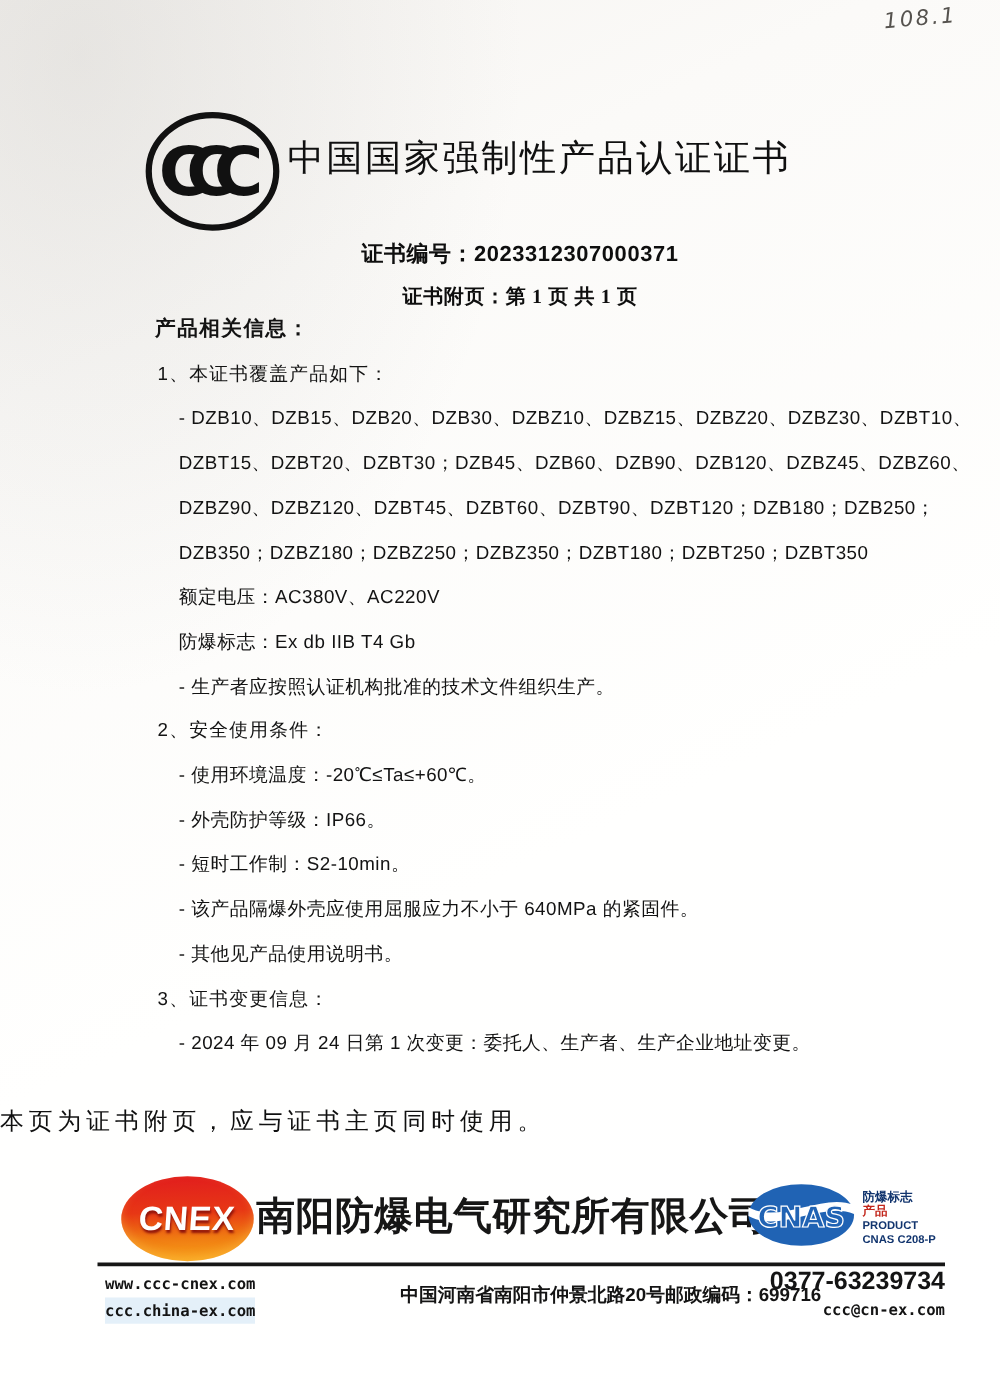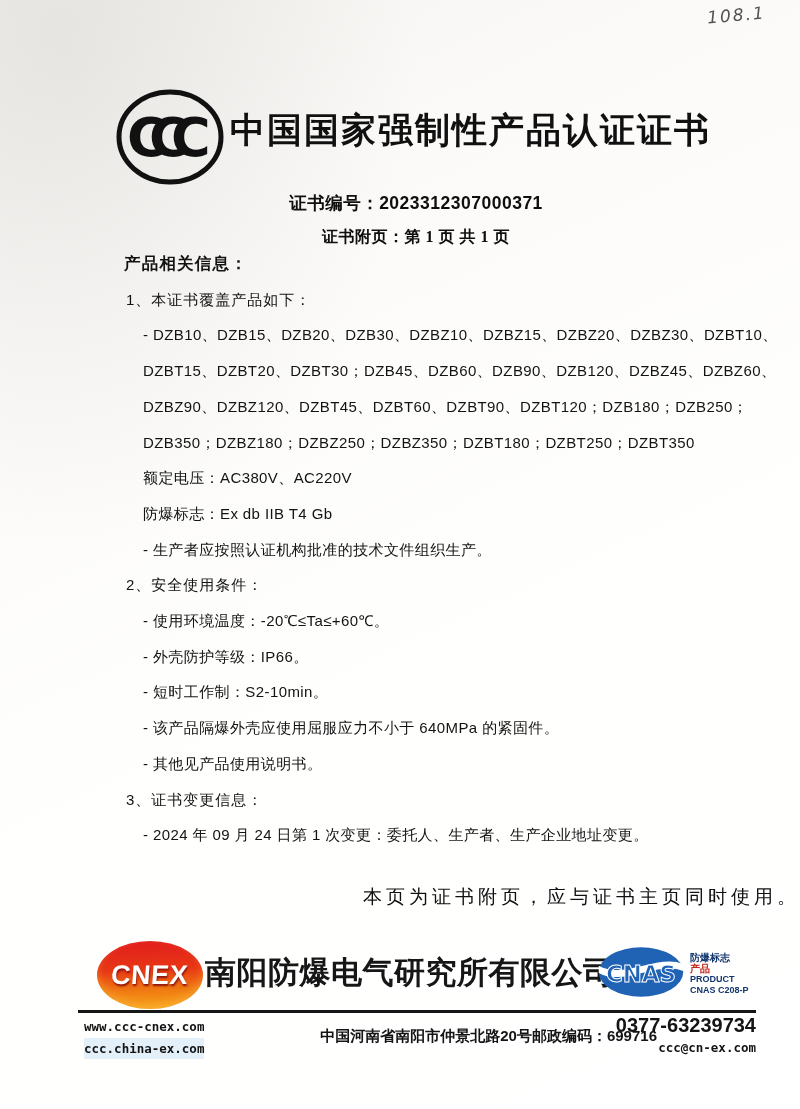--- a/index.html
+++ b/index.html
@@ -18,21 +18,21 @@
     font-family:"DejaVu Sans", sans-serif; font-style:italic;
     font-size:17px; color:#55524e; transform:rotate(-5deg); letter-spacing:2px;
   }
 
   
   .ccc-logo { position:absolute; top:88px; left:114px; width:112px; height:100px; }
   .doc-title {
     position:absolute; top:107px; left:230px; width:474px;
     text-align:left; white-space:nowrap;
     font-family:"Liberation Serif", serif;
-    font-size:35px; font-weight:700; letter-spacing:2px; color:#101010;
+    font-size:29px; font-weight:400; letter-spacing:2px; color:#101010;
   }
 
   .cert-line {
     position:absolute; left:16px; width:100%; text-align:center; white-space:nowrap;
     font-family:"Liberation Serif", serif; font-weight:bold; color:#0e0e0e;
   }
   .cert-no-line  { top:191px; font-size:17.5px; letter-spacing:0.5px; }
   .cert-page-line{ top:227px; font-size:16px;  letter-spacing:0.5px; }
   .num { font-family:"Liberation Sans", sans-serif; font-weight:bold; }
 
@@ -40,21 +40,21 @@
   .body-block { position:absolute; top:246px; left:124px; right:52px; }
   .bline {
     line-height:35.7px; font-size:15px; white-space:nowrap;
     letter-spacing:0.4px; color:#131313;
   }
   .bline.heading { font-weight:bold; font-size:16.5px; letter-spacing:1.2px; }
   .bline.sec  { padding-left:2px; letter-spacing:1px; }
   .bline.item { padding-left:19px; }
 
   .page-note {
-    position:absolute; top:884px; left:0; width:100%; text-align:right;
+    position:absolute; top:884px; left:0; width:100%; text-align:left;
     font-family:"Liberation Serif", serif; font-size:19px; letter-spacing:4px;
     color:#101010; white-space:nowrap;
   }
 
   
   .cnex-logo {
     position:absolute; top:941px; left:97px; width:106px; height:68px;
     border-radius:50%;
     background:linear-gradient(178deg, #e2201d 6%, #e73715 42%, #f07c12 72%, #f7a01a 96%);
     display:flex; align-items:center; justify-content:center;

